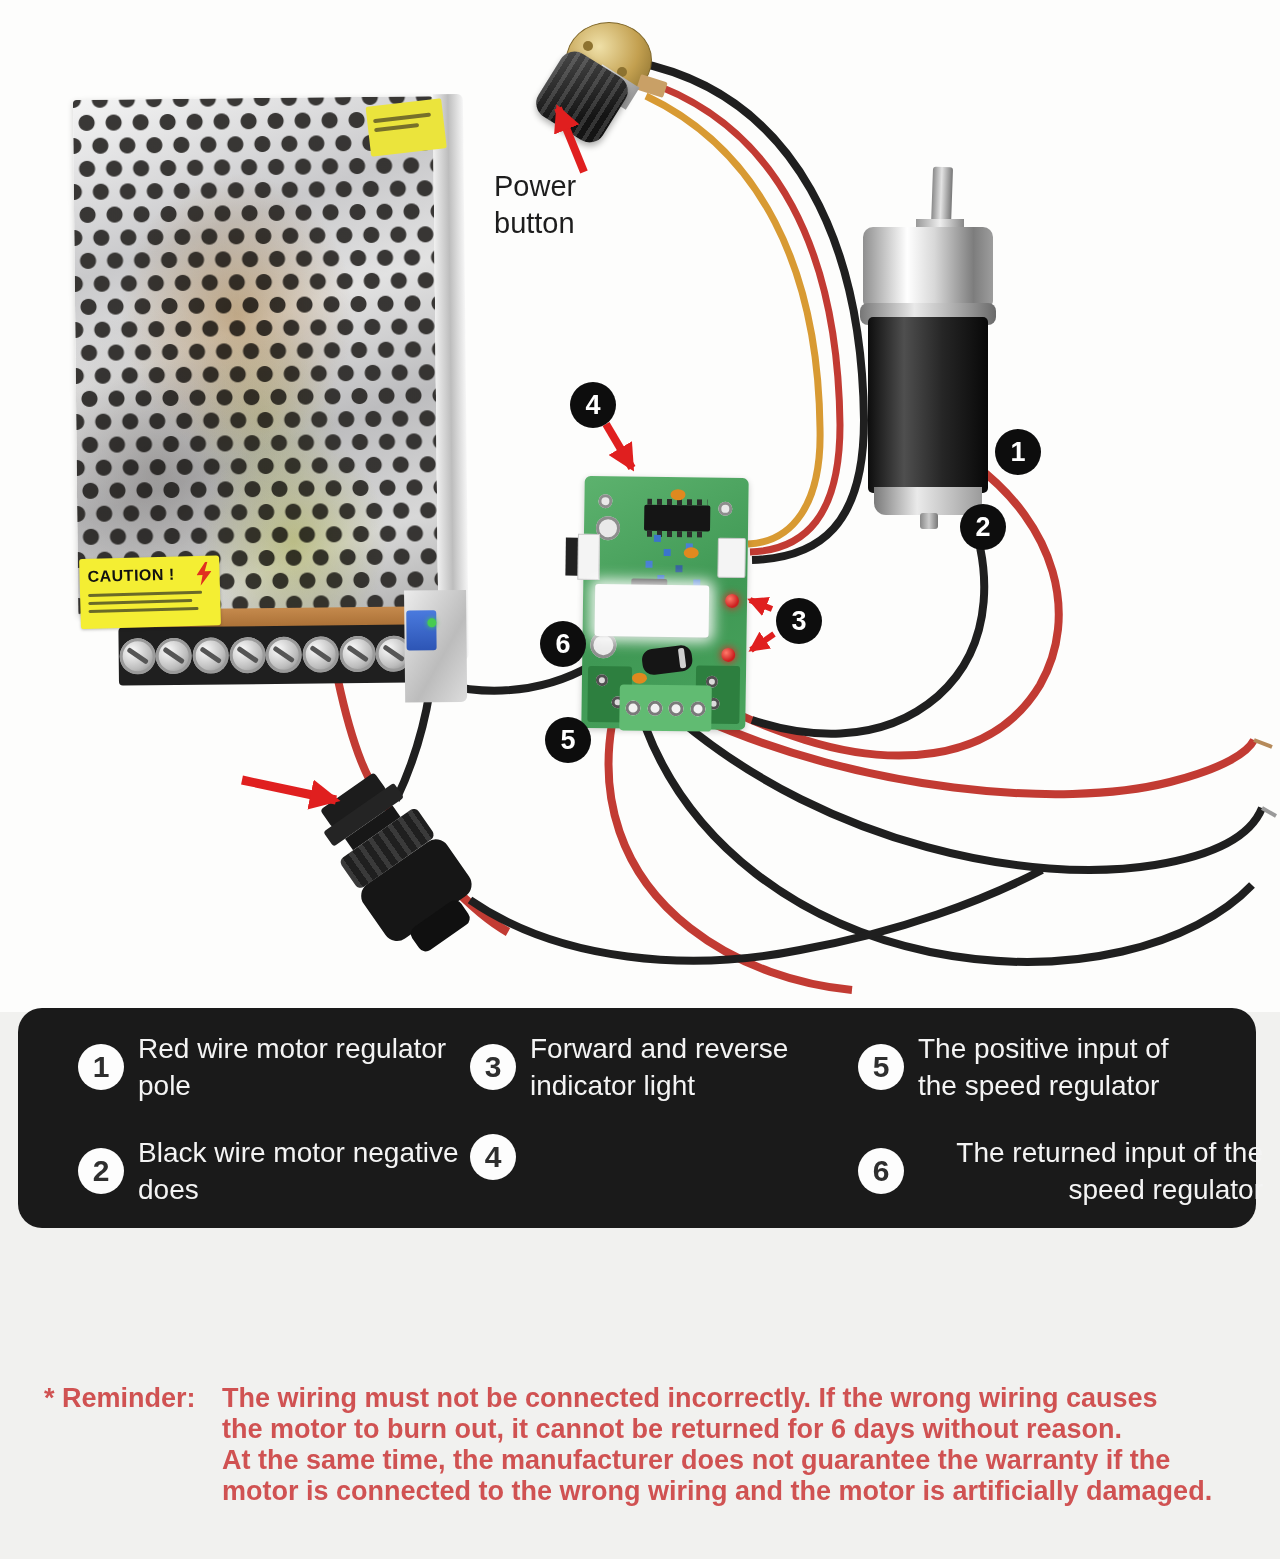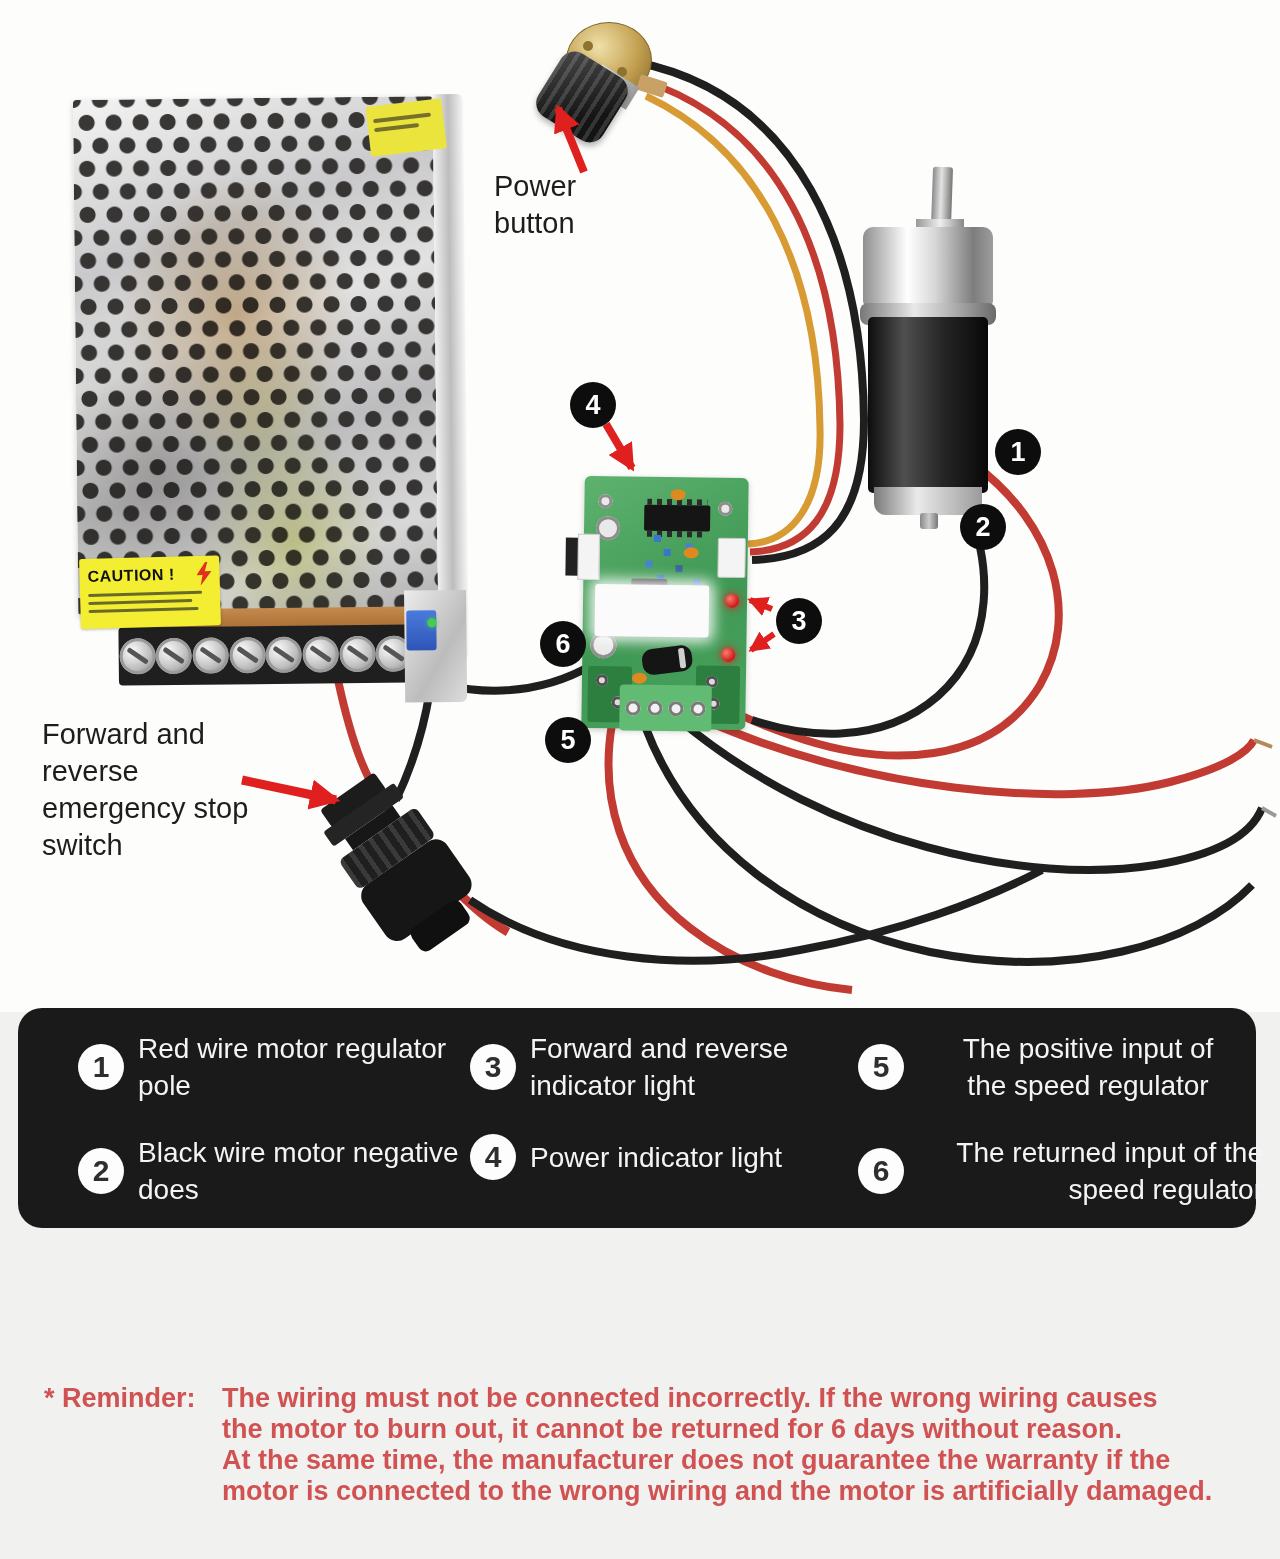--- a/index.html
+++ b/index.html
@@ -250,24 +250,20 @@
     <div class="es-head"></div>
     <div class="es-head2"></div>
     <div class="es-neck"></div>
     <div class="es-ridge"></div>
     <div class="es-body"></div>
     <div class="es-tail"></div>
   </div>
 
   <div class="plabel preline" style="left:494px;top:168px">Power
 button</div>
-  <div class="plabel preline" style="left:42px;top:716px">Forward and
-reverse
-emergency stop
-switch</div>
 
   <svg class="layer" viewBox="0 0 1280 1012" style="z-index:30">
     <defs>
       <marker id="ah" viewBox="0 0 10 10" refX="8.5" refY="5" markerWidth="3.4" markerHeight="3.4" orient="auto-start-reverse">
         <path d="M0,0 L10,5 L0,10 z" fill="#e01f1f"></path>
       </marker>
     </defs>
     <path d="M584,172 L558,108" stroke="#e01f1f" stroke-width="8" marker-end="url(#ah)"></path>
     <path d="M242,780 L336,800" stroke="#e01f1f" stroke-width="9" marker-end="url(#ah)"></path>
     <path d="M606,424 L632,468" stroke="#e01f1f" stroke-width="8" marker-end="url(#ah)"></path>
@@ -294,25 +290,24 @@
     <div class="lg-text preline">Black wire motor negative
 does</div>
   </div>
   <div class="lg-item" style="left:452px;top:22px">
     <div class="lg-circle">3</div>
     <div class="lg-text preline">Forward and reverse
 indicator light</div>
   </div>
   <div class="lg-item" style="left:452px;top:126px">
     <div class="lg-circle">4</div>
-    <div class="lg-text preline">Power indicator light</div>
   </div>
   <div class="lg-item" style="left:840px;top:22px">
     <div class="lg-circle">5</div>
-    <div class="lg-text preline" style="width:340px;text-align:center">The positive input of
+    <div class="lg-text preline" style="width:340px;text-align:left">The positive input of
 the speed regulator</div>
   </div>
   <div class="lg-item" style="left:840px;top:126px">
     <div class="lg-circle">6</div>
     <div class="lg-text preline" style="width:345px;text-align:right">The returned input of the
 speed regulator</div>
   </div>
 </div>
 
 <div class="reminder">

